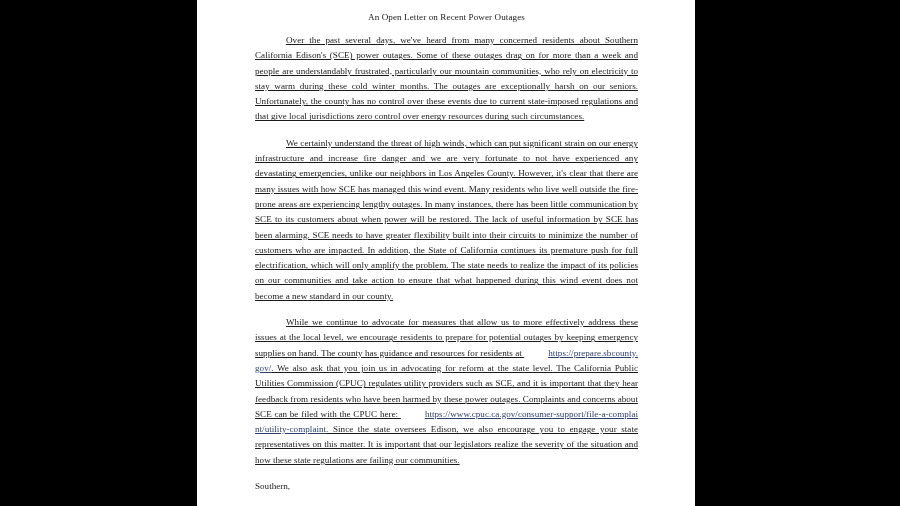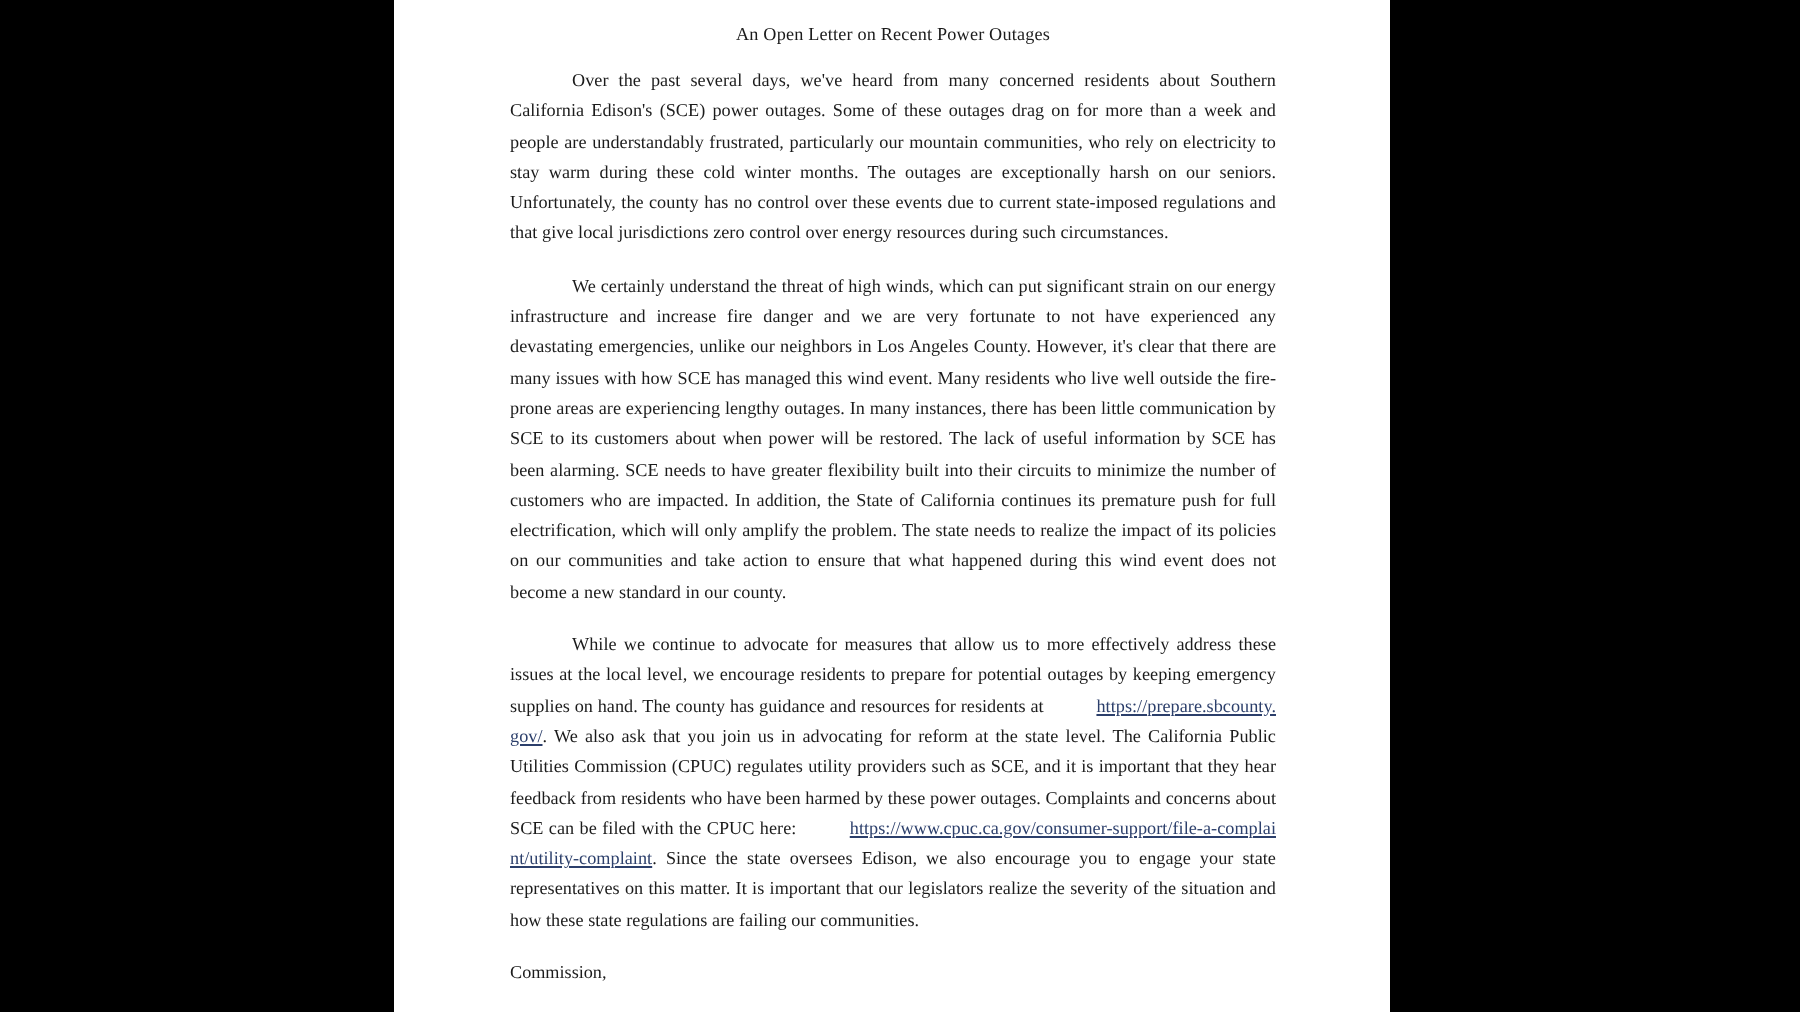--- a/index.html
+++ b/index.html
@@ -39,20 +39,21 @@
     letter-spacing: 0.01em;
   }
   p.para {
     margin: 0 0 11px 0;
     font-size: 9.1px;
     line-height: 15.3px;
     text-align: justify;
     color: #1b1b1b;
     text-indent: 31px;
     letter-spacing: 0.002em;
+    text-decoration: underline;
   }
   .closing {
     margin: 0;
     font-size: 9.1px;
     line-height: 15.3px;
     color: #1b1b1b;
   }
   a.doclink {
     color: #2c3f6b;
     text-decoration: underline;
@@ -68,17 +69,17 @@
   <div class="page">
 
     <div class="doc-title">An Open Letter on Recent Power Outages</div>
 
     <p class="para">Over the past several days, we've heard from many concerned residents about Southern California Edison's (SCE) power outages. Some of these outages drag on for more than a week and people are understandably frustrated, particularly our mountain communities, who rely on electricity to stay warm during these cold winter months. The outages are exceptionally harsh on our seniors. Unfortunately, the county has no control over these events due to current state-imposed regulations and that give local jurisdictions zero control over energy resources during such circumstances.</p>
 
     <p class="para">We certainly understand the threat of high winds, which can put significant strain on our energy infrastructure and increase fire danger and we are very fortunate to not have experienced any devastating emergencies, unlike our neighbors in Los Angeles County. However, it's clear that there are many issues with how SCE has managed this wind event. Many residents who live well outside the fire-prone areas are experiencing lengthy outages. In many instances, there has been little communication by SCE to its customers about when power will be restored. The lack of useful information by SCE has been alarming. SCE needs to have greater flexibility built into their circuits to minimize the number of customers who are impacted. In addition, the State of California continues its premature push for full electrification, which will only amplify the problem. The state needs to realize the impact of its policies on our communities and take action to ensure that what happened during this wind event does not become a new standard in our county.</p>
 
     <p class="para"><span>While we continue to advocate for measures that allow us to more effectively address these issues at the local level, we encourage residents to prepare for potential outages by keeping emergency supplies on hand. The county has guidance and resources for residents at </span><a class="doclink" href="#">https://prepare.sbcounty.gov/</a><span>. We also ask that you join us in advocating for reform at the state level. The California Public Utilities Commission (CPUC) regulates utility providers such as SCE, and it is important that they hear feedback from residents who have been harmed by these power outages. Complaints and concerns about SCE can be filed with the CPUC here: </span><a class="doclink" href="#">https://www.cpuc.ca.gov/consumer-support/file-a-complaint/utility-complaint</a><span>. Since the state oversees Edison, we also encourage you to engage your state representatives on this matter. It is important that our legislators realize the severity of the situation and how these state regulations are failing our communities.</span></p>
 
-    <p class="closing">Commission,</p>
+    <p class="closing">Southern,</p>
 
   </div>
 
 </div>
 
 </body></html>

